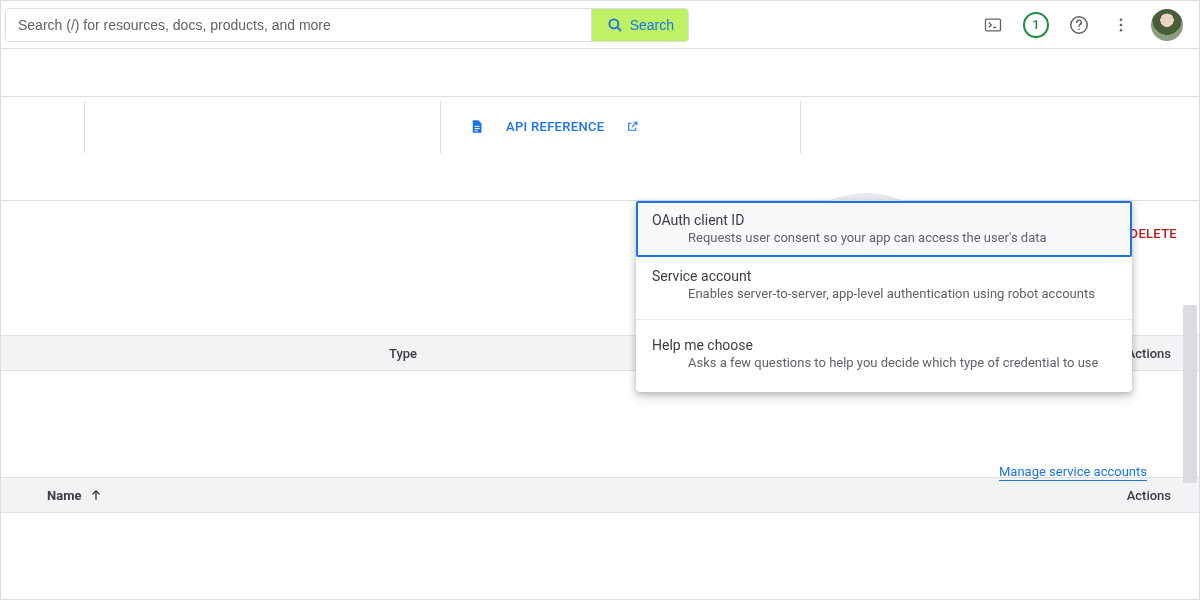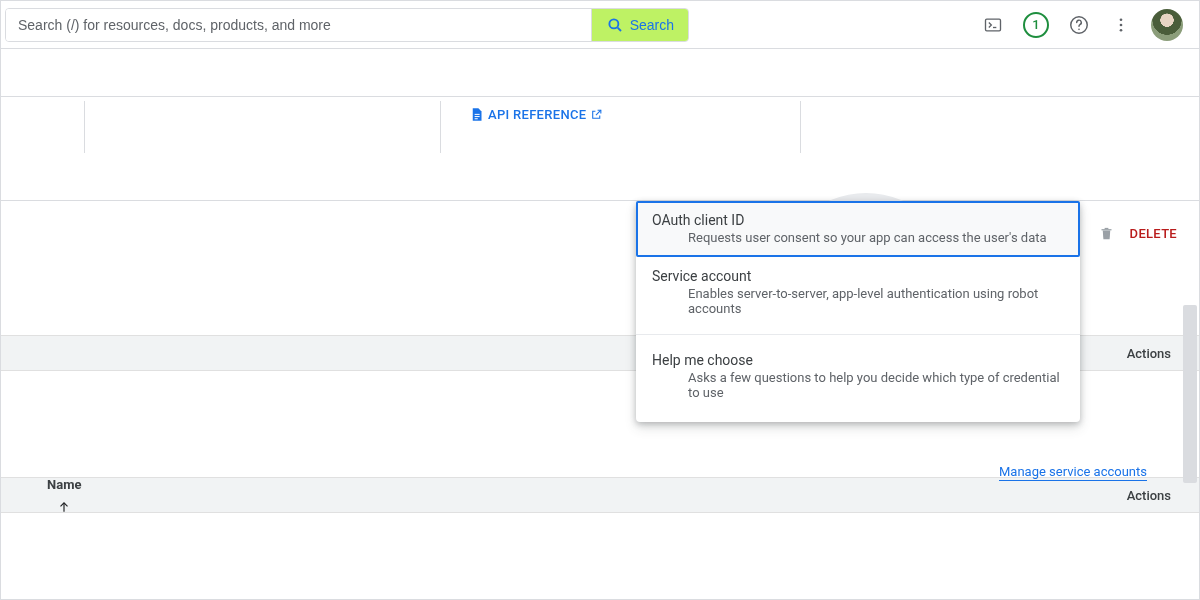--- a/index.html
+++ b/index.html
@@ -17,48 +17,48 @@
 .avatar { width: 32px; height: 32px; border-radius: 50%; background: radial-gradient(circle at 50% 35%, #e8d5c4 25%, #4a5d3a 26% 55%, #8b9d7a 56%); }
 
 
 .gap-section { height: 48px; border-bottom: 1px solid #dadce0; }
 
 
 .api-section { height: 56px; display: flex; align-items: flex-start; padding-top: 4px; }
 .api-left-cell { width: 84px; height: 100%; border-right: 1px solid #dadce0; }
 .api-mid-cell { width: 356px; height: 100%; border-right: 1px solid #dadce0; }
 .api-ref-cell { width: 360px; height: 100%; border-right: 1px solid #dadce0; display: flex; align-items: flex-start; padding: 6px 0 0 28px; }
-.api-ref-link { display: flex; align-items: center; gap: 4px; color: #1a73e8; font-size: 13px; font-weight: 500; letter-spacing: 0.3px; cursor: pointer; }
+.api-ref-link { display: flex; align-items: center; gap: 22px; color: #1a73e8; font-size: 13px; font-weight: 500; letter-spacing: 0.3px; cursor: pointer; margin-top: 12px; }
 
 
 .spacer { height: 48px; border-bottom: 1px solid #dadce0; }
 
 
 .content { position: relative; }
 .actions-bar { height: 64px; display: flex; align-items: center; justify-content: flex-end; padding: 0 22px; gap: 28px; }
 .create-btn { display: flex; align-items: center; gap: 8px; color: #1a73e8; font-size: 13px; font-weight: 500; letter-spacing: 0.3px; cursor: pointer; }
 .delete-btn { display: flex; align-items: flex-start; gap: 16px; color: #b91c1c; font-size: 13px; font-weight: 500; letter-spacing: 0.3px; cursor: pointer; }
 
 
 .grey-circle { position: absolute; width: 180px; height: 180px; border-radius: 50%; background: #e8eaed; top: -8px; left: 775px; z-index: 0; }
 
 
-.dropdown { position: absolute; top: 0px; left: 635px; width: 444px; background: #fff; border-radius: 4px; box-shadow: 0 2px 6px rgba(60,64,67,0.3), 0 6px 12px rgba(60,64,67,0.15); z-index: 10; padding-bottom: 10px; }
+.dropdown { position: absolute; top: 0px; left: 635px; width: 496px; background: #fff; border-radius: 4px; box-shadow: 0 2px 6px rgba(60,64,67,0.3), 0 6px 12px rgba(60,64,67,0.15); z-index: 10; padding-bottom: 10px; }
 .menu-item { padding: 11px 16px 12px 16px; cursor: pointer; }
 .menu-item.selected { outline: 2px solid #1a73e8; outline-offset: -2px; background: #f8f9fa; border-radius: 2px; }
 .menu-title { font-size: 14px; color: #3c4043; margin-bottom: 2px; }
 .menu-desc { font-size: 13px; color: #5f6368; margin-left: 36px; }
 .menu-div { height: 1px; background: #e8eaed; margin: 6px 0; }
 
 
 .table-header { height: 36px; background: #f1f3f4; border-top: 1px solid #e0e0e0; border-bottom: 1px solid #e0e0e0; display: flex; align-items: center; font-size: 13px; color: #3c4043; font-weight: 500; }
 .table-spacer-row { height: 50px; }
 .th-type { padding-left: 388px; }
 .th-actions { margin-left: auto; padding-right: 28px; }
-.th-name { padding-left: 46px; display: flex; align-items: center; gap: 8px; font-weight: 700; flex-direction: column; }
+.th-name { padding-left: 46px; display: flex; align-items: center; gap: 8px; font-weight: 700; }
 
 
 .manage-row { height: 56px; display: flex; align-items: center; justify-content: flex-end; padding-right: 52px; }
 .manage-link { color: #1a73e8; font-size: 13px; text-decoration: underline; text-underline-offset: 4px; cursor: pointer; margin-top: 45px; }
 
 
 .scrollbar { position: absolute; right: 2px; top: 304px; width: 14px; height: 178px; background: #dadce0; border-radius: 2px; }
 
 svg { display: block; }
 </style>
@@ -174,20 +174,21 @@
     <div class="menu-div"></div>
     <div class="menu-item">
       <div class="menu-title">Help me choose</div>
       <div class="menu-desc">Asks a few questions to help you decide which type of credential to use</div>
     </div>
   </div>
 
   <div style="height:70px;"></div>
 
   <div class="table-header">
+    <div class="th-type">Type</div>
     <div class="th-actions">Actions</div>
   </div>
 
   <div class="table-spacer-row"></div>
 
   <div class="manage-row">
     <a class="manage-link">Manage service accounts</a>
   </div>
 
   <div class="table-header">

